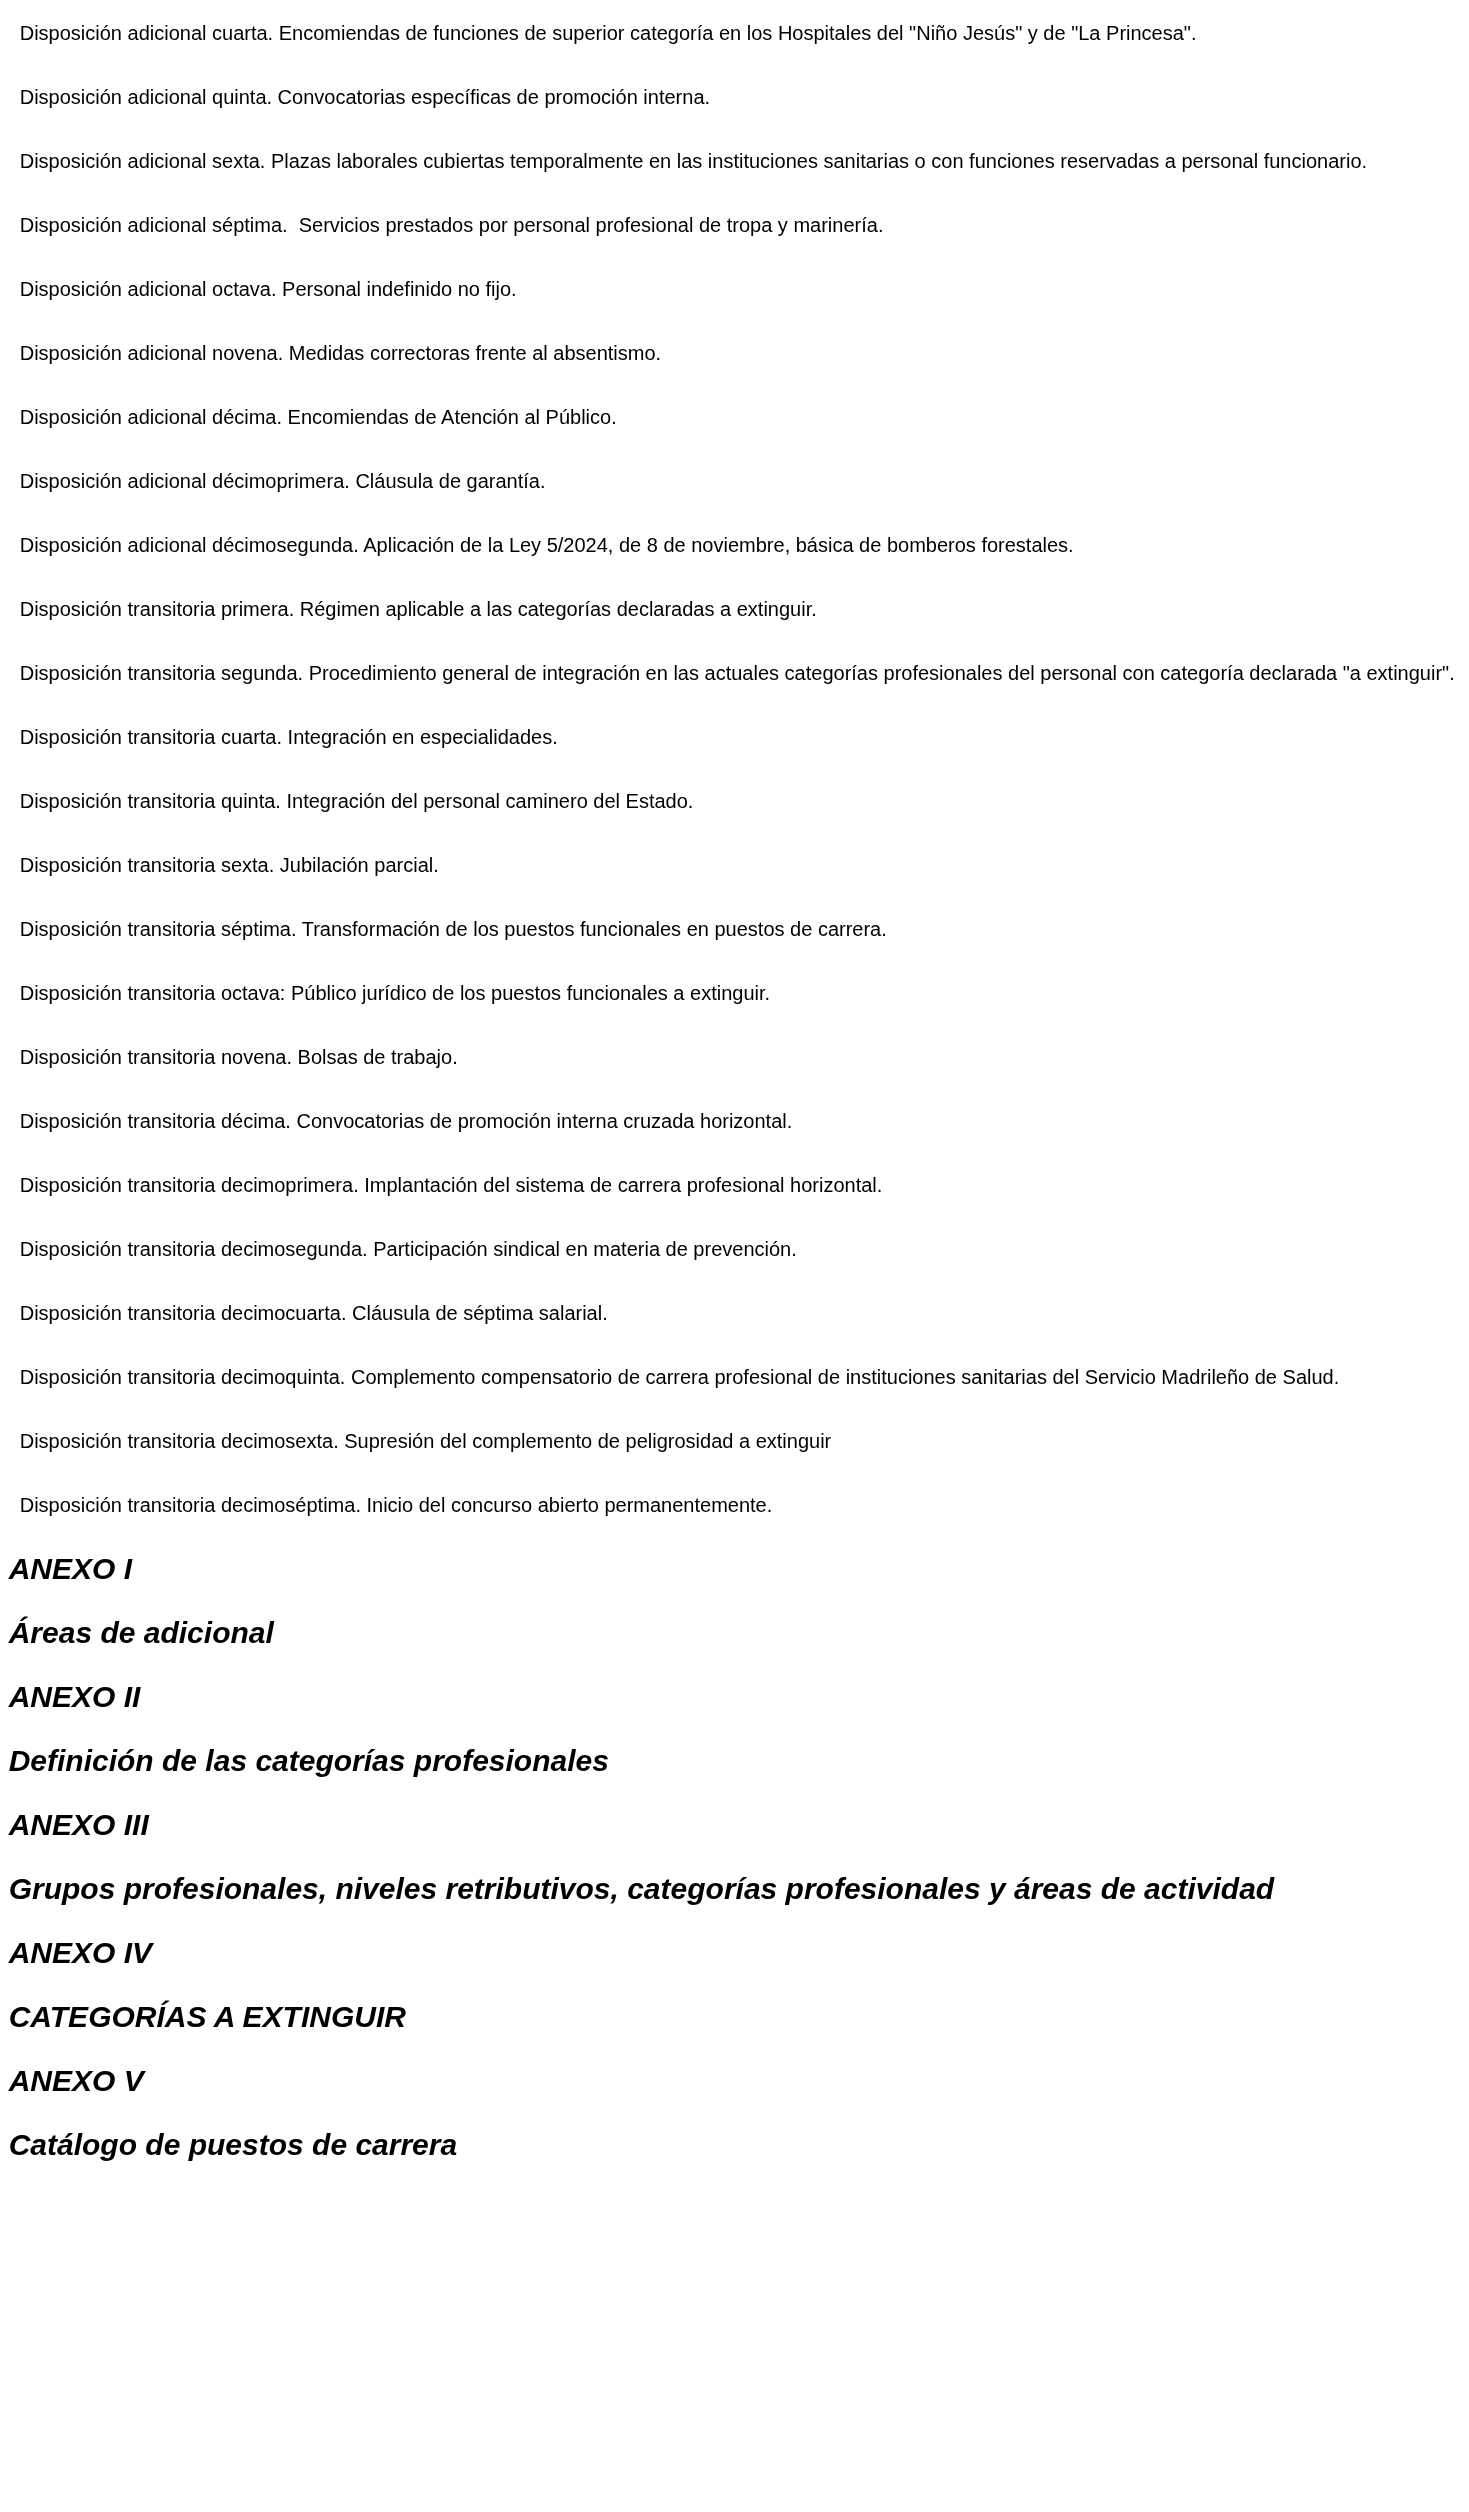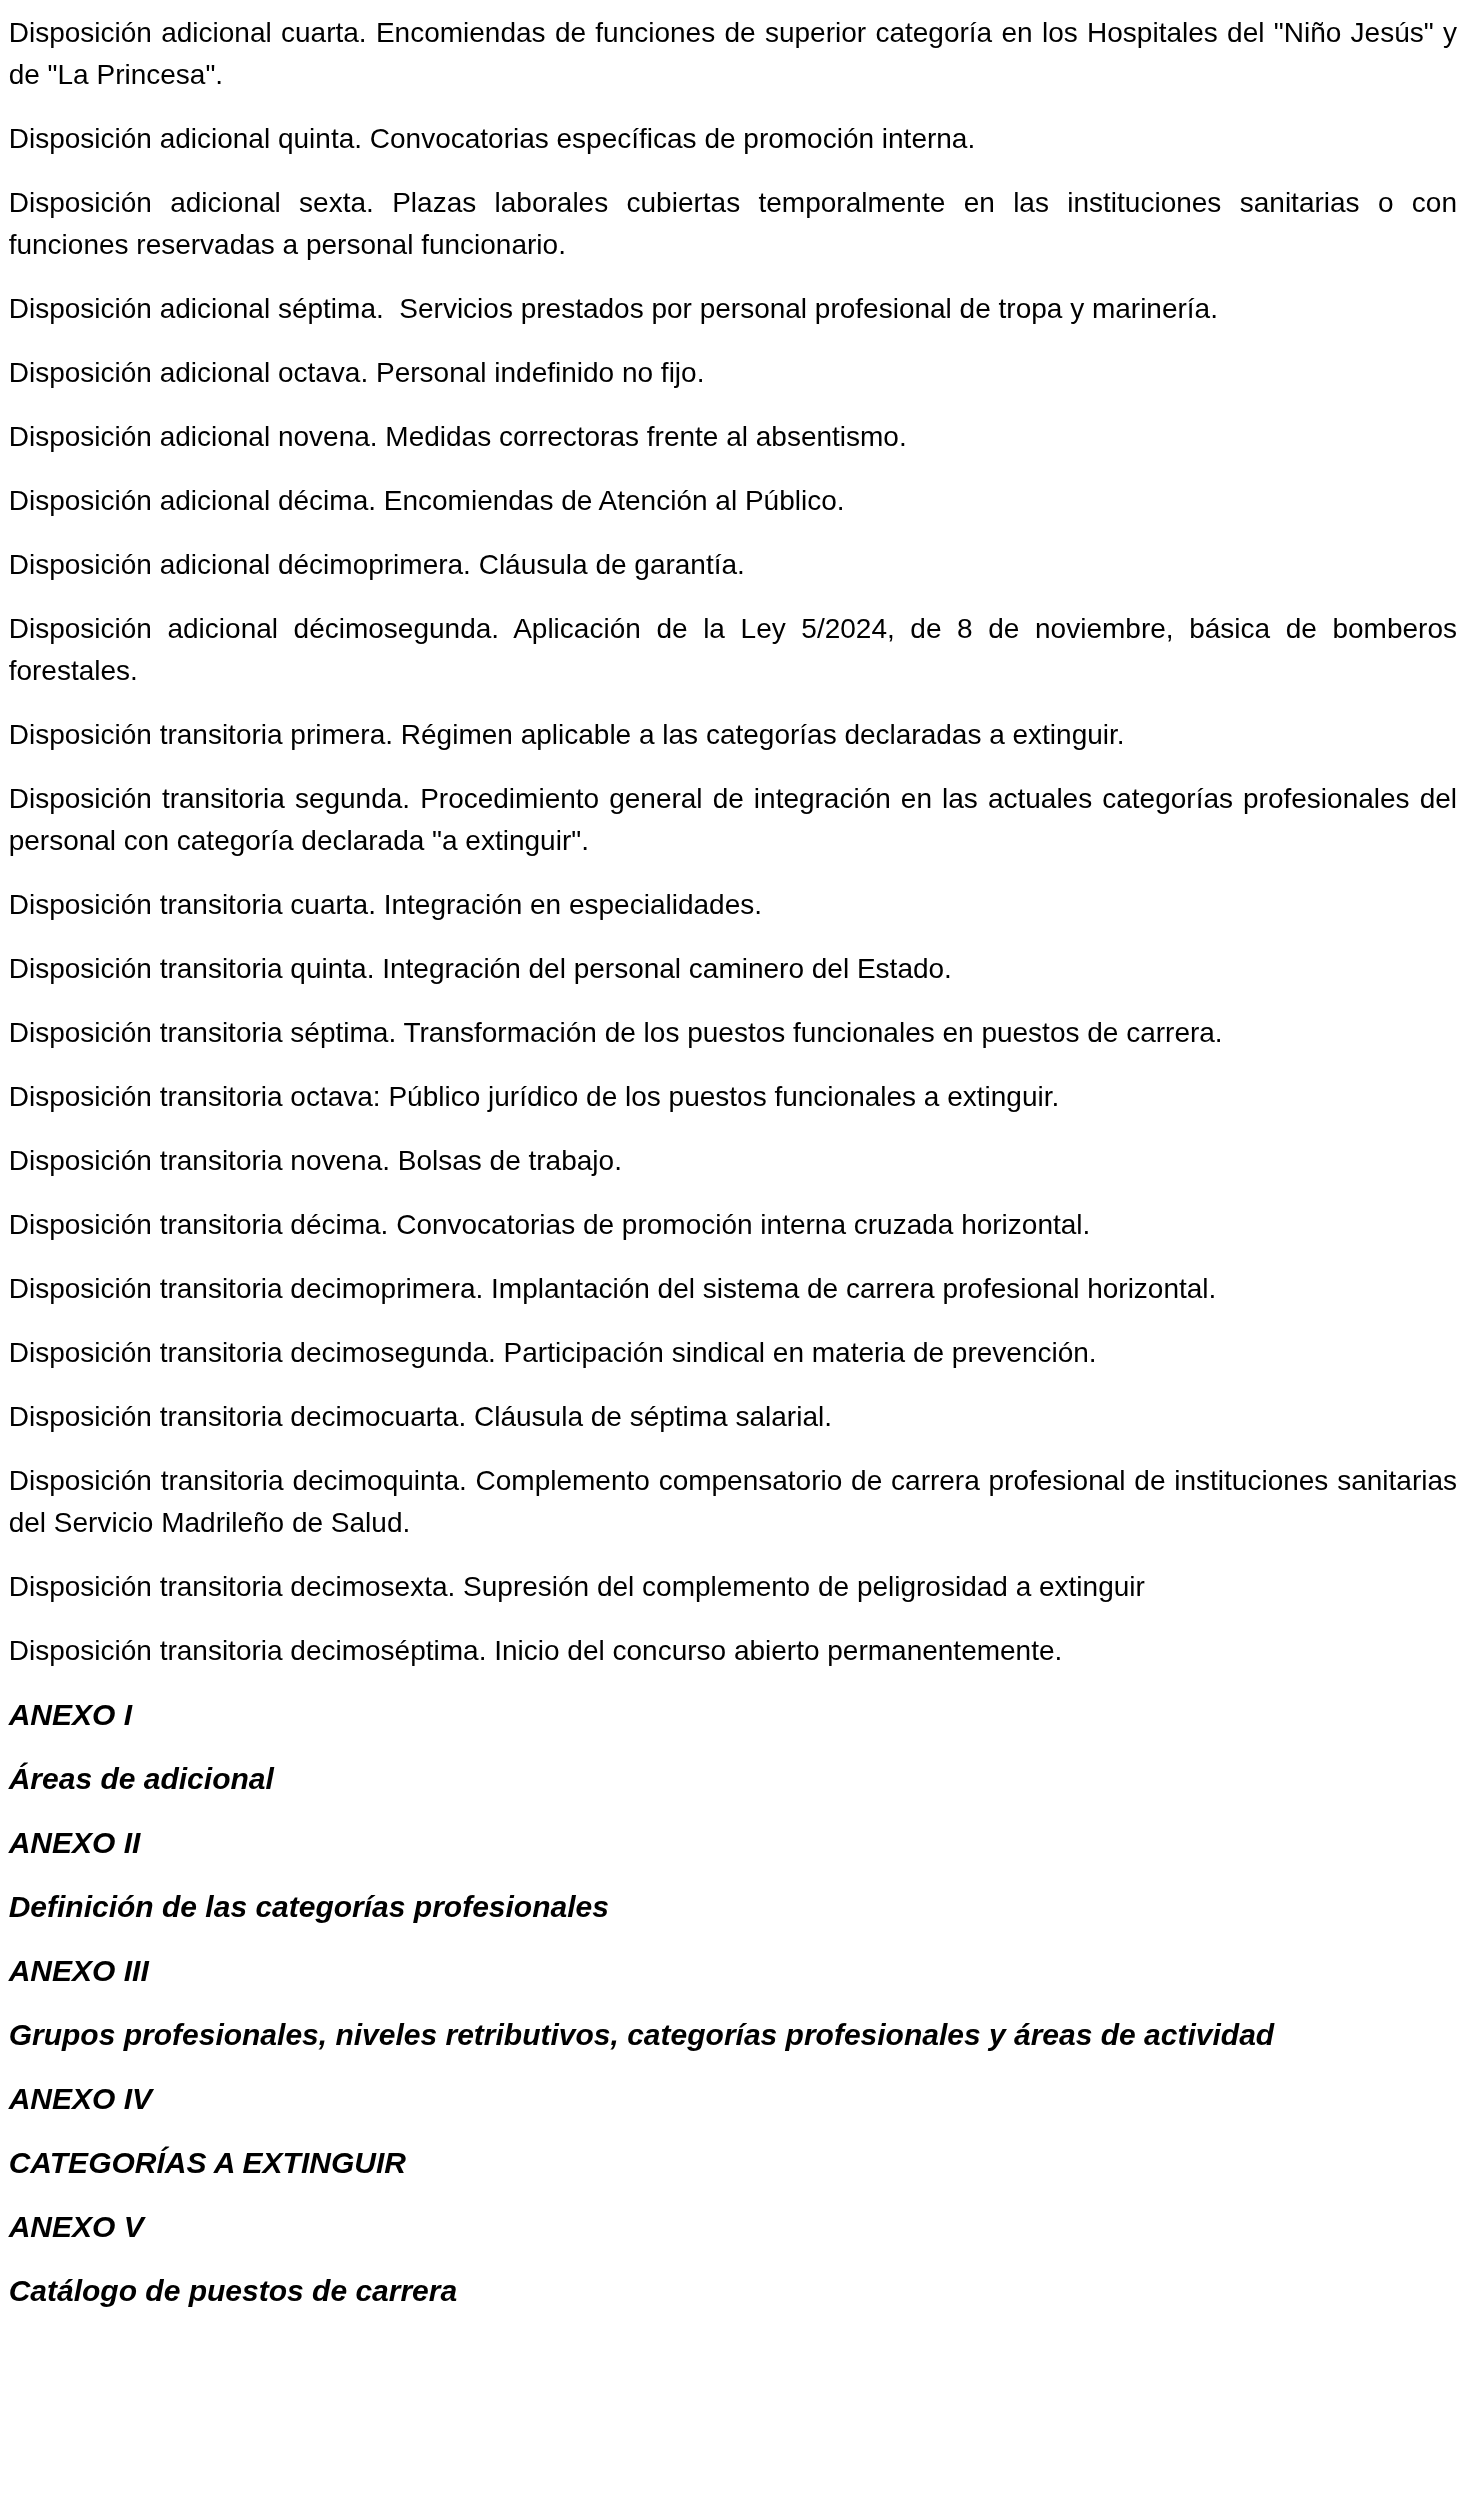--- a/index.html
+++ b/index.html
@@ -11,23 +11,23 @@
     width: 1470px;
     min-height: 2512px;
     box-sizing: border-box;
     font-family: "Liberation Sans", "DejaVu Sans", sans-serif;
     color: #000000;
   }
   .doc {
     padding: 12.2px 13px 26px 8.7px;
   }
   .para {
-    font-size: 28px;
+    font-size: 20px;
     line-height: 42px;
-    margin: 0 0 22px 0;
+    margin: 0 0 22px 11px;
     text-align: justify;
     font-weight: normal;
     font-style: normal;
   }
   .annex {
     font-size: 30px;
     line-height: 42px;
     margin: 12px 0 22px 0;
     text-align: left;
     font-weight: bold;
@@ -45,20 +45,21 @@
       <p class="para">Disposición adicional séptima.&nbsp; Servicios prestados por personal profesional de tropa y marinería.</p>
       <p class="para">Disposición adicional octava. Personal indefinido no fijo.</p>
       <p class="para">Disposición adicional novena. Medidas correctoras frente al absentismo.</p>
       <p class="para">Disposición adicional décima. Encomiendas de Atención al Público.</p>
       <p class="para">Disposición adicional décimoprimera. Cláusula de garantía.</p>
       <p class="para">Disposición adicional décimosegunda. Aplicación de la Ley 5/2024, de 8 de noviembre, básica de bomberos forestales.</p>
       <p class="para">Disposición transitoria primera. Régimen aplicable a las categorías declaradas a extinguir.</p>
       <p class="para">Disposición transitoria segunda. Procedimiento general de integración en las actuales categorías profesionales del personal con categoría declarada "a extinguir".</p>
       <p class="para">Disposición transitoria cuarta. Integración en especialidades.</p>
       <p class="para">Disposición transitoria quinta. Integración del personal caminero del Estado.</p>
+      <p class="para">Disposición transitoria sexta. Jubilación parcial.</p>
       <p class="para">Disposición transitoria séptima. Transformación de los puestos funcionales en puestos de carrera.</p>
       <p class="para">Disposición transitoria octava: Público jurídico de los puestos funcionales a extinguir.</p>
       <p class="para">Disposición transitoria novena. Bolsas de trabajo.</p>
       <p class="para">Disposición transitoria décima. Convocatorias de promoción interna cruzada horizontal.</p>
       <p class="para">Disposición transitoria decimoprimera. Implantación del sistema de carrera profesional horizontal.</p>
       <p class="para">Disposición transitoria decimosegunda. Participación sindical en materia de prevención.</p>
       <p class="para">Disposición transitoria decimocuarta. Cláusula de séptima salarial.</p>
       <p class="para">Disposición transitoria decimoquinta. Complemento compensatorio de carrera profesional de instituciones sanitarias del Servicio Madrileño de Salud.</p>
       <p class="para">Disposición transitoria decimosexta. Supresión del complemento de peligrosidad a extinguir</p>
       <p class="para">Disposición transitoria decimoséptima. Inicio del concurso abierto permanentemente.</p>

